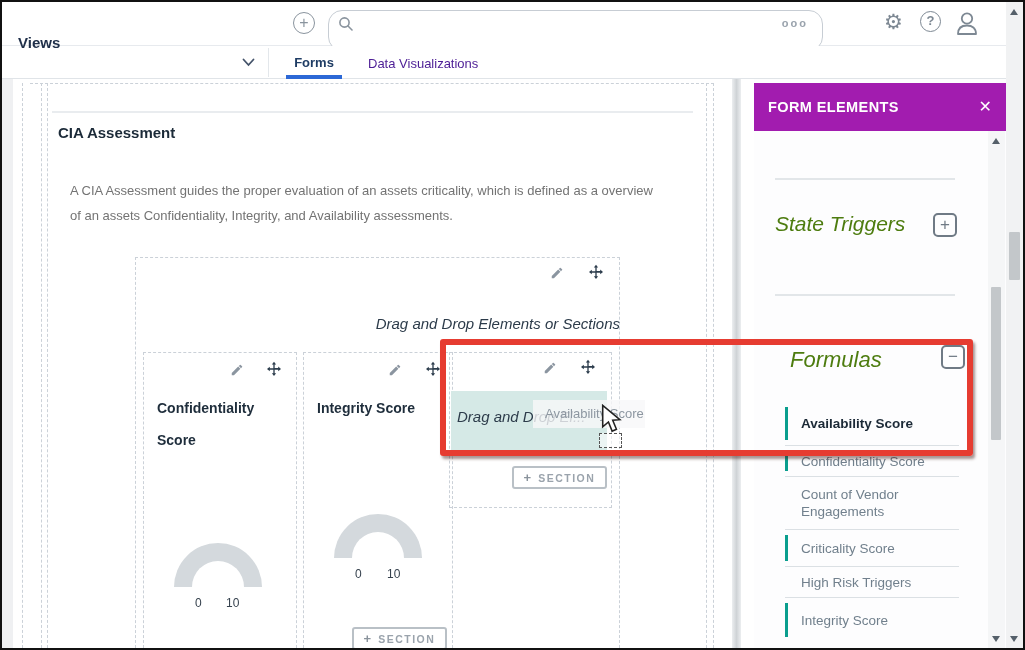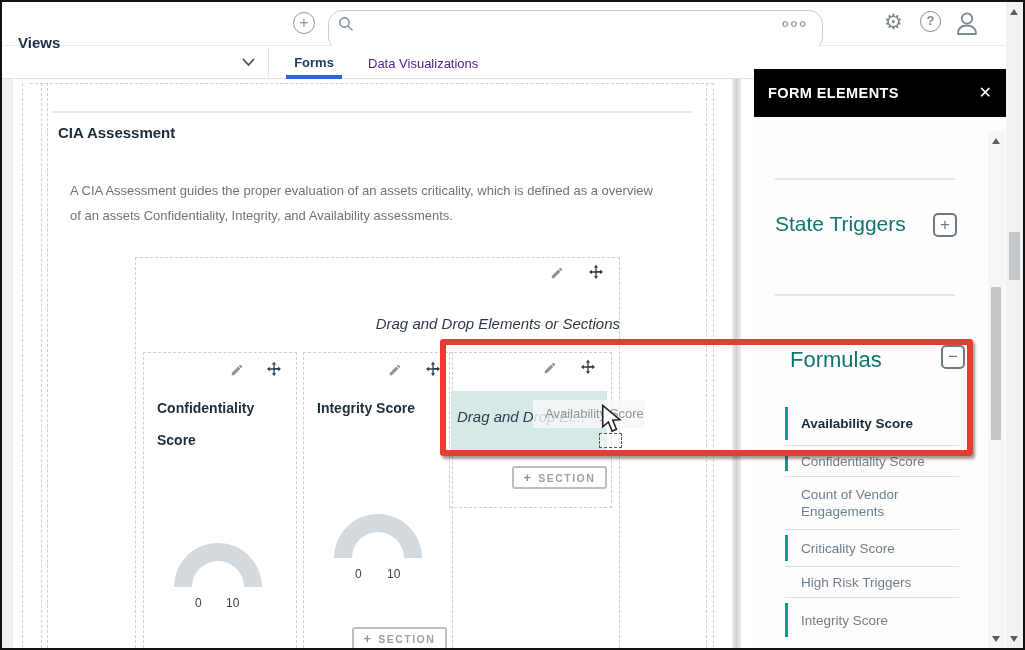--- a/index.html
+++ b/index.html
@@ -64,26 +64,26 @@
 
   .gauge { width:88px; height:44px; background:#d4d9dd; border-radius:88px 88px 0 0; }
   .gauge::after { content:''; position:absolute; left:18px; top:18px; width:52px; height:26px;
     background:#fff; border-radius:52px 52px 0 0; }
   .gauge-num { font-size:12px; color:#36424e; }
 
   
   .resizer { left:730px; top:77px; width:9px; height:569px;
     background:linear-gradient(to right,#eceef0,#cfd3d6,#eceef0); }
   .panel { left:752px; top:77px; width:252px; height:569px; background:#fdfdfe; }
-  .panel-header { left:752px; top:67px; width:252px; height:48px; background:#000000; z-index:5; }
+  .panel-header { left:752px; top:81px; width:252px; height:48px; background:#a21caf; z-index:5; }
   .panel-header .title { position:absolute; left:14px; top:0; line-height:48px; color:#fff;
     font-size:14.5px; font-weight:700; letter-spacing:0.4px; }
   .panel-header .close { position:absolute; right:14px; top:0; line-height:48px; color:#fff; font-size:16px; }
   .panel-div { width:180px; height:2px; background:#e2e6e9; }
-  .panel-h1 { font-size:21px; color:#0f766e; }
+  .panel-h1 { font-size:21px; color:#4d7c0f;font-style:italic; }
   .sq-toggle { width:24px; height:24px; border:2px solid #6f7a85; border-radius:5px; color:#6f7a85;
     font-size:17px; line-height:19px; text-align:center; }
 
   .f-list { left:783px; top:400px; width:174px; }
   .f-item { position:relative; display:flex; align-items:center; padding-left:16px;
     font-size:13.5px; color:#71808d; border-bottom:1px solid #dbe0e4; }
   .f-item.teal::before { content:''; position:absolute; left:0; top:5px; bottom:5px; width:3px; background:#0a9e8e; }
   .f-item.active { font-weight:700; color:#1b2936; }
   .f-item.last { border-bottom:none; }
   .f-wrap { line-height:17px; }

